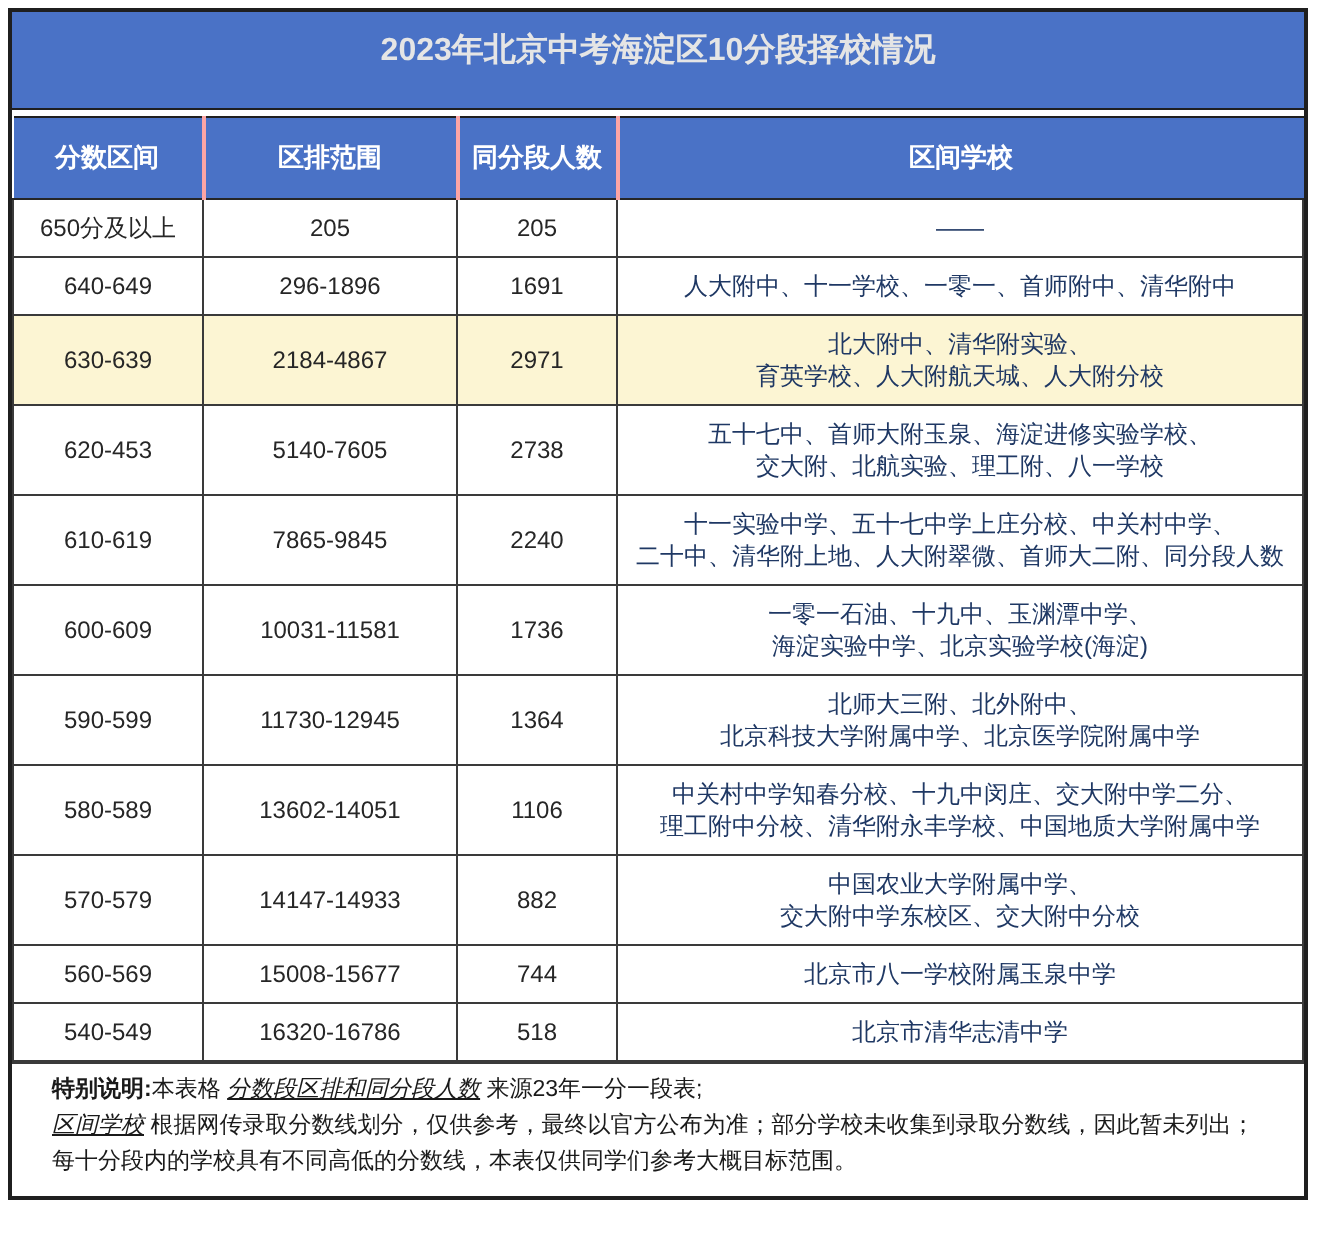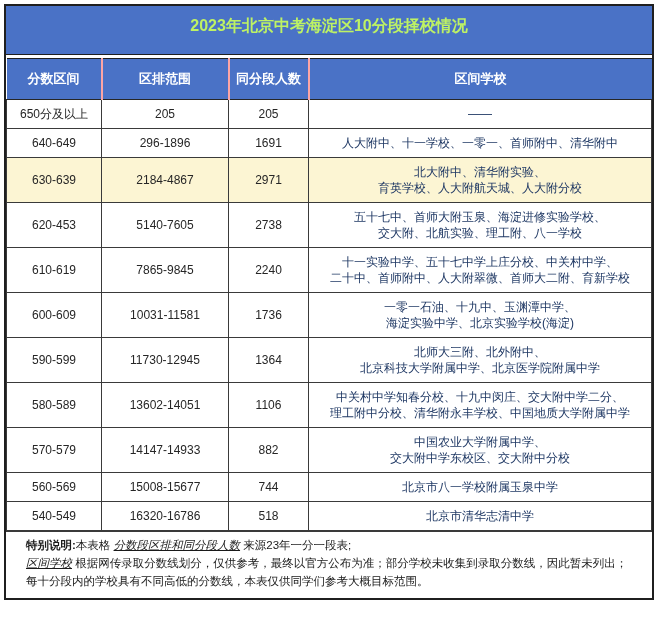--- a/index.html
+++ b/index.html
@@ -15,21 +15,21 @@
     position: absolute;
     left: 4px;
     top: 4px;
     width: 650px;
     border: 2px solid #1f1f1f;
     background: #ffffff;
     box-sizing: border-box;
   }
   .title-bar {
     background: var(--blue, #4a72c6);
-    color: #bef264;
+    color: #e5e5e5;
     text-align: center;
     font-weight: bold;
     font-size: 16px;
     height: 48px;
     line-height: 40px;
     border-bottom: 1px solid #1f1f1f;
   }
   .title-gap {
     height: 3px;
     background: #ffffff;
@@ -145,21 +145,21 @@
             <span class="school-line">五十七中、首师大附玉泉、海淀进修实验学校、</span>
             <span class="school-line">交大附、北航实验、理工附、八一学校</span>
           </td>
         </tr>
         <tr>
           <td>610-619</td>
           <td>7865-9845</td>
           <td>2240</td>
           <td class="schools">
             <span class="school-line">十一实验中学、五十七中学上庄分校、中关村中学、</span>
-            <span class="school-line">二十中、首师附中、人大附翠微、首师大二附、育新学校</span>
+            <span class="school-line">二十中、清华附上地、人大附翠微、首师大二附、同分段人数</span>
           </td>
         </tr>
         <tr>
           <td>600-609</td>
           <td>10031-11581</td>
           <td>1736</td>
           <td class="schools">
             <span class="school-line">一零一石油、十九中、玉渊潭中学、</span>
             <span class="school-line">海淀实验中学、北京实验学校(海淀)</span>
           </td>

